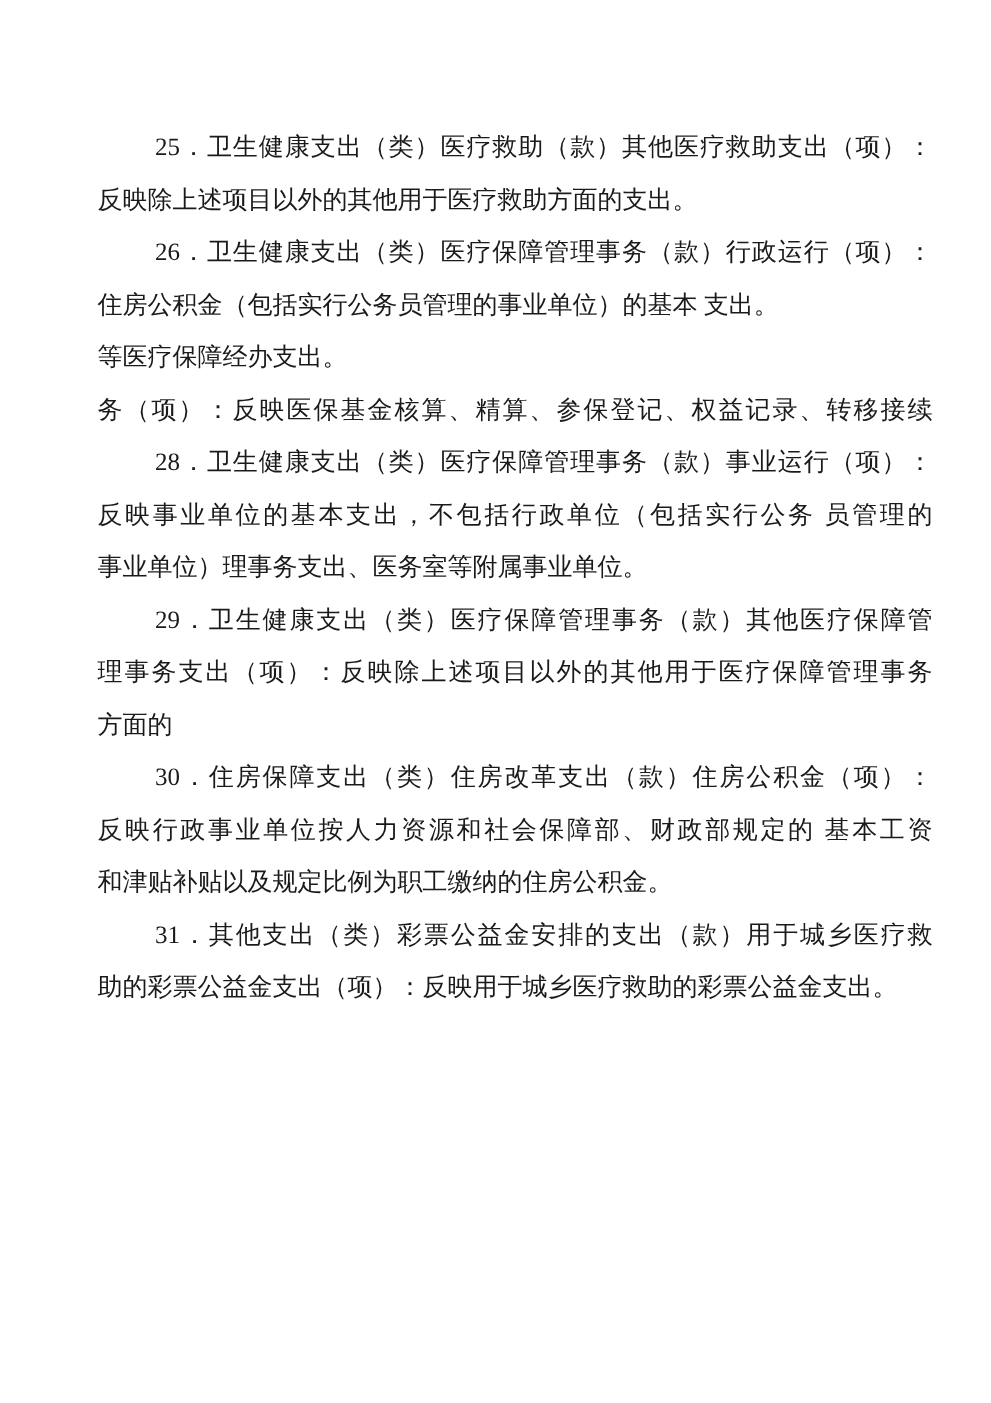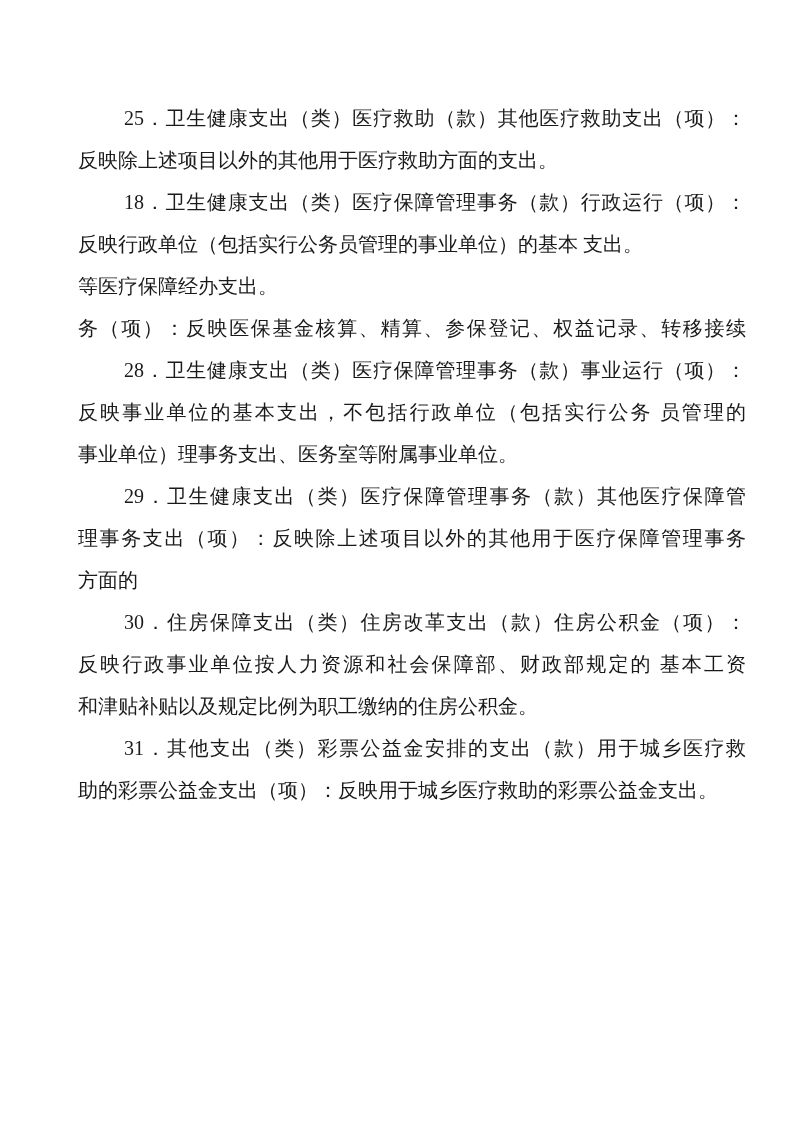--- a/index.html
+++ b/index.html
@@ -57,22 +57,22 @@
 </head>
 <body>
 
 <div class="page">
   <div class="content">
       <div class="paragraph">
         <div class="line indent">25．卫生健康支出（类）医疗救助（款）其他医疗救助支出（项）：</div>
         <div class="line last">反映除上述项目以外的其他用于医疗救助方面的支出。</div>
       </div>
       <div class="paragraph">
-        <div class="line indent">18．卫生健康支出（类）医疗保障管理事务（款）行政运行（项）：</div>
-        <div class="line last">反映行政单位（包括实行公务员管理的事业单位）的基本 支出。</div>
+        <div class="line indent">26．卫生健康支出（类）医疗保障管理事务（款）行政运行（项）：</div>
+        <div class="line last">住房公积金（包括实行公务员管理的事业单位）的基本 支出。</div>
       </div>
       <div class="paragraph">
         <div class="line last">等医疗保障经办支出。</div>
         <div class="line">务（项）：反映医保基金核算、精算、参保登记、权益记录、转移接续</div>
       </div>
       <div class="paragraph">
         <div class="line indent">28．卫生健康支出（类）医疗保障管理事务（款）事业运行（项）：</div>
         <div class="line">反映事业单位的基本支出，不包括行政单位（包括实行公务 员管理的</div>
         <div class="line last">事业单位）理事务支出、医务室等附属事业单位。</div>
       </div>

